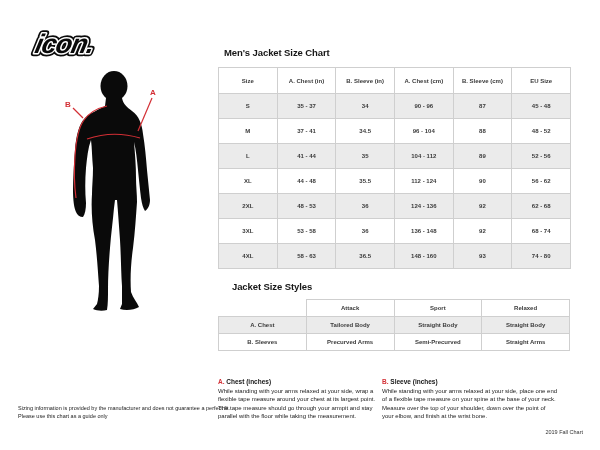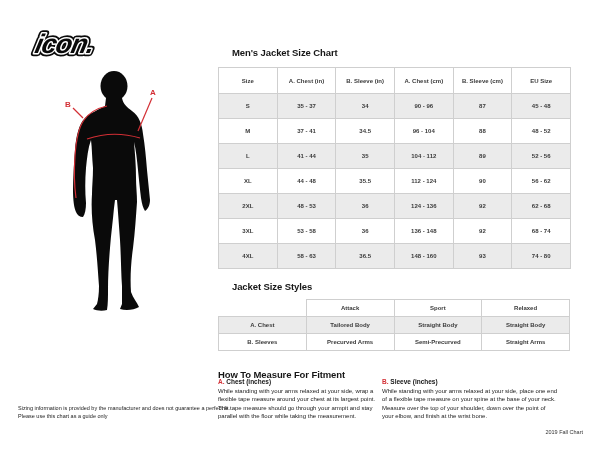--- a/index.html
+++ b/index.html
@@ -5,21 +5,21 @@
   html,body{margin:0;padding:0;background:#fff;}
   .page{
     position:relative;width:600px;height:450px;background:#ffffff;overflow:hidden;
     font-family:"Liberation Sans","DejaVu Sans",sans-serif;color:#1a1a1a;
   }
   
   .sec-title{
     position:absolute;font-size:9.5px;font-weight:700;color:#161616;letter-spacing:-0.1px;
     white-space:nowrap;
   }
-  #size-chart-title{left:232px;top:47px;text-align:center;}
+  #size-chart-title{left:224px;top:47px;text-align:center;}
   #styles-title{left:232px;top:281px;}
   #fitment-title{left:218px;top:369px;}
 
   
   table{border-collapse:collapse;table-layout:fixed;position:absolute;}
   th,td{
     border:1px solid #cfcfcf;text-align:center;vertical-align:middle;
     font-size:6px;font-weight:700;color:#3a3a3a;padding:0;overflow:hidden;
   }
   tr.alt{background:#ebebeb;}
@@ -191,21 +191,20 @@
         </tr>
         <tr>
           <td>B. Sleeves</td>
           <td>Precurved Arms</td>
           <td>Semi-Precurved</td>
           <td>Straight Arms</td>
         </tr>
       </tbody>
   </table>
 
-  <div class="sec-title" id="fitment-title">How To Measure For Fitment</div>
 
   <div class="measure-col" id="fitment-a">
     <p class="measure-label"><span class="measure-letter">A.</span><span> Chest (inches)</span></p>
     <p class="measure-body">While standing with your arms relaxed at your side, wrap a flexible tape measure around your chest at its largest point. The tape measure should go through your armpit and stay parallel with the floor while taking the measurement.</p>
   </div>
 
   <div class="measure-col" id="fitment-b">
     <p class="measure-label"><span class="measure-letter">B.</span><span> Sleeve (inches)</span></p>
     <p class="measure-body">While standing with your arms relaxed at your side, place one end of a flexible tape measure on your spine at the base of your neck. Measure over the top of your shoulder, down over the point of your elbow, and finish at the wrist bone.</p>
   </div>

